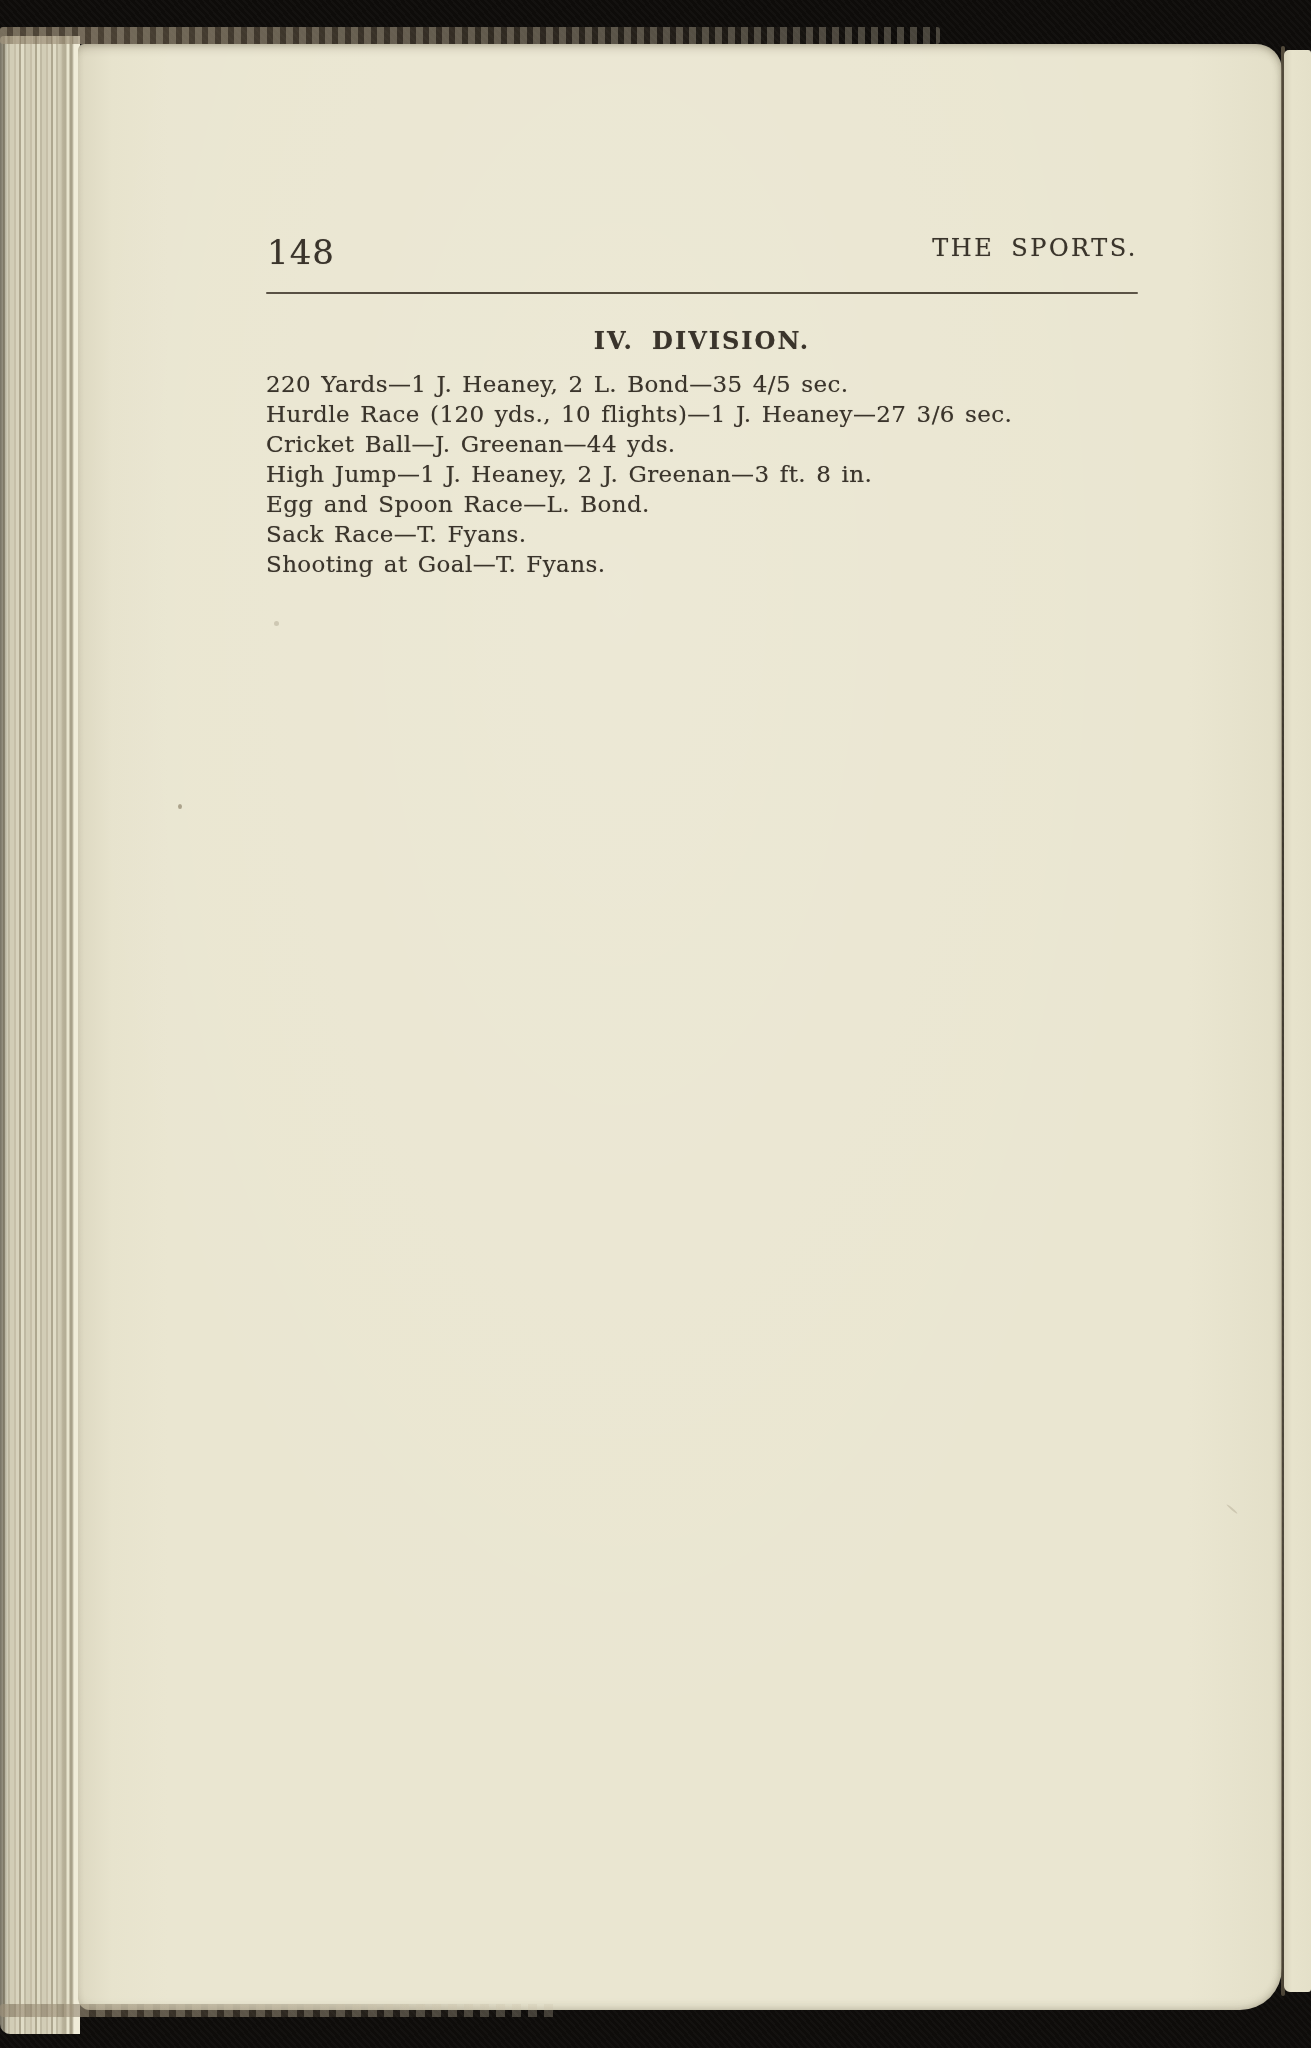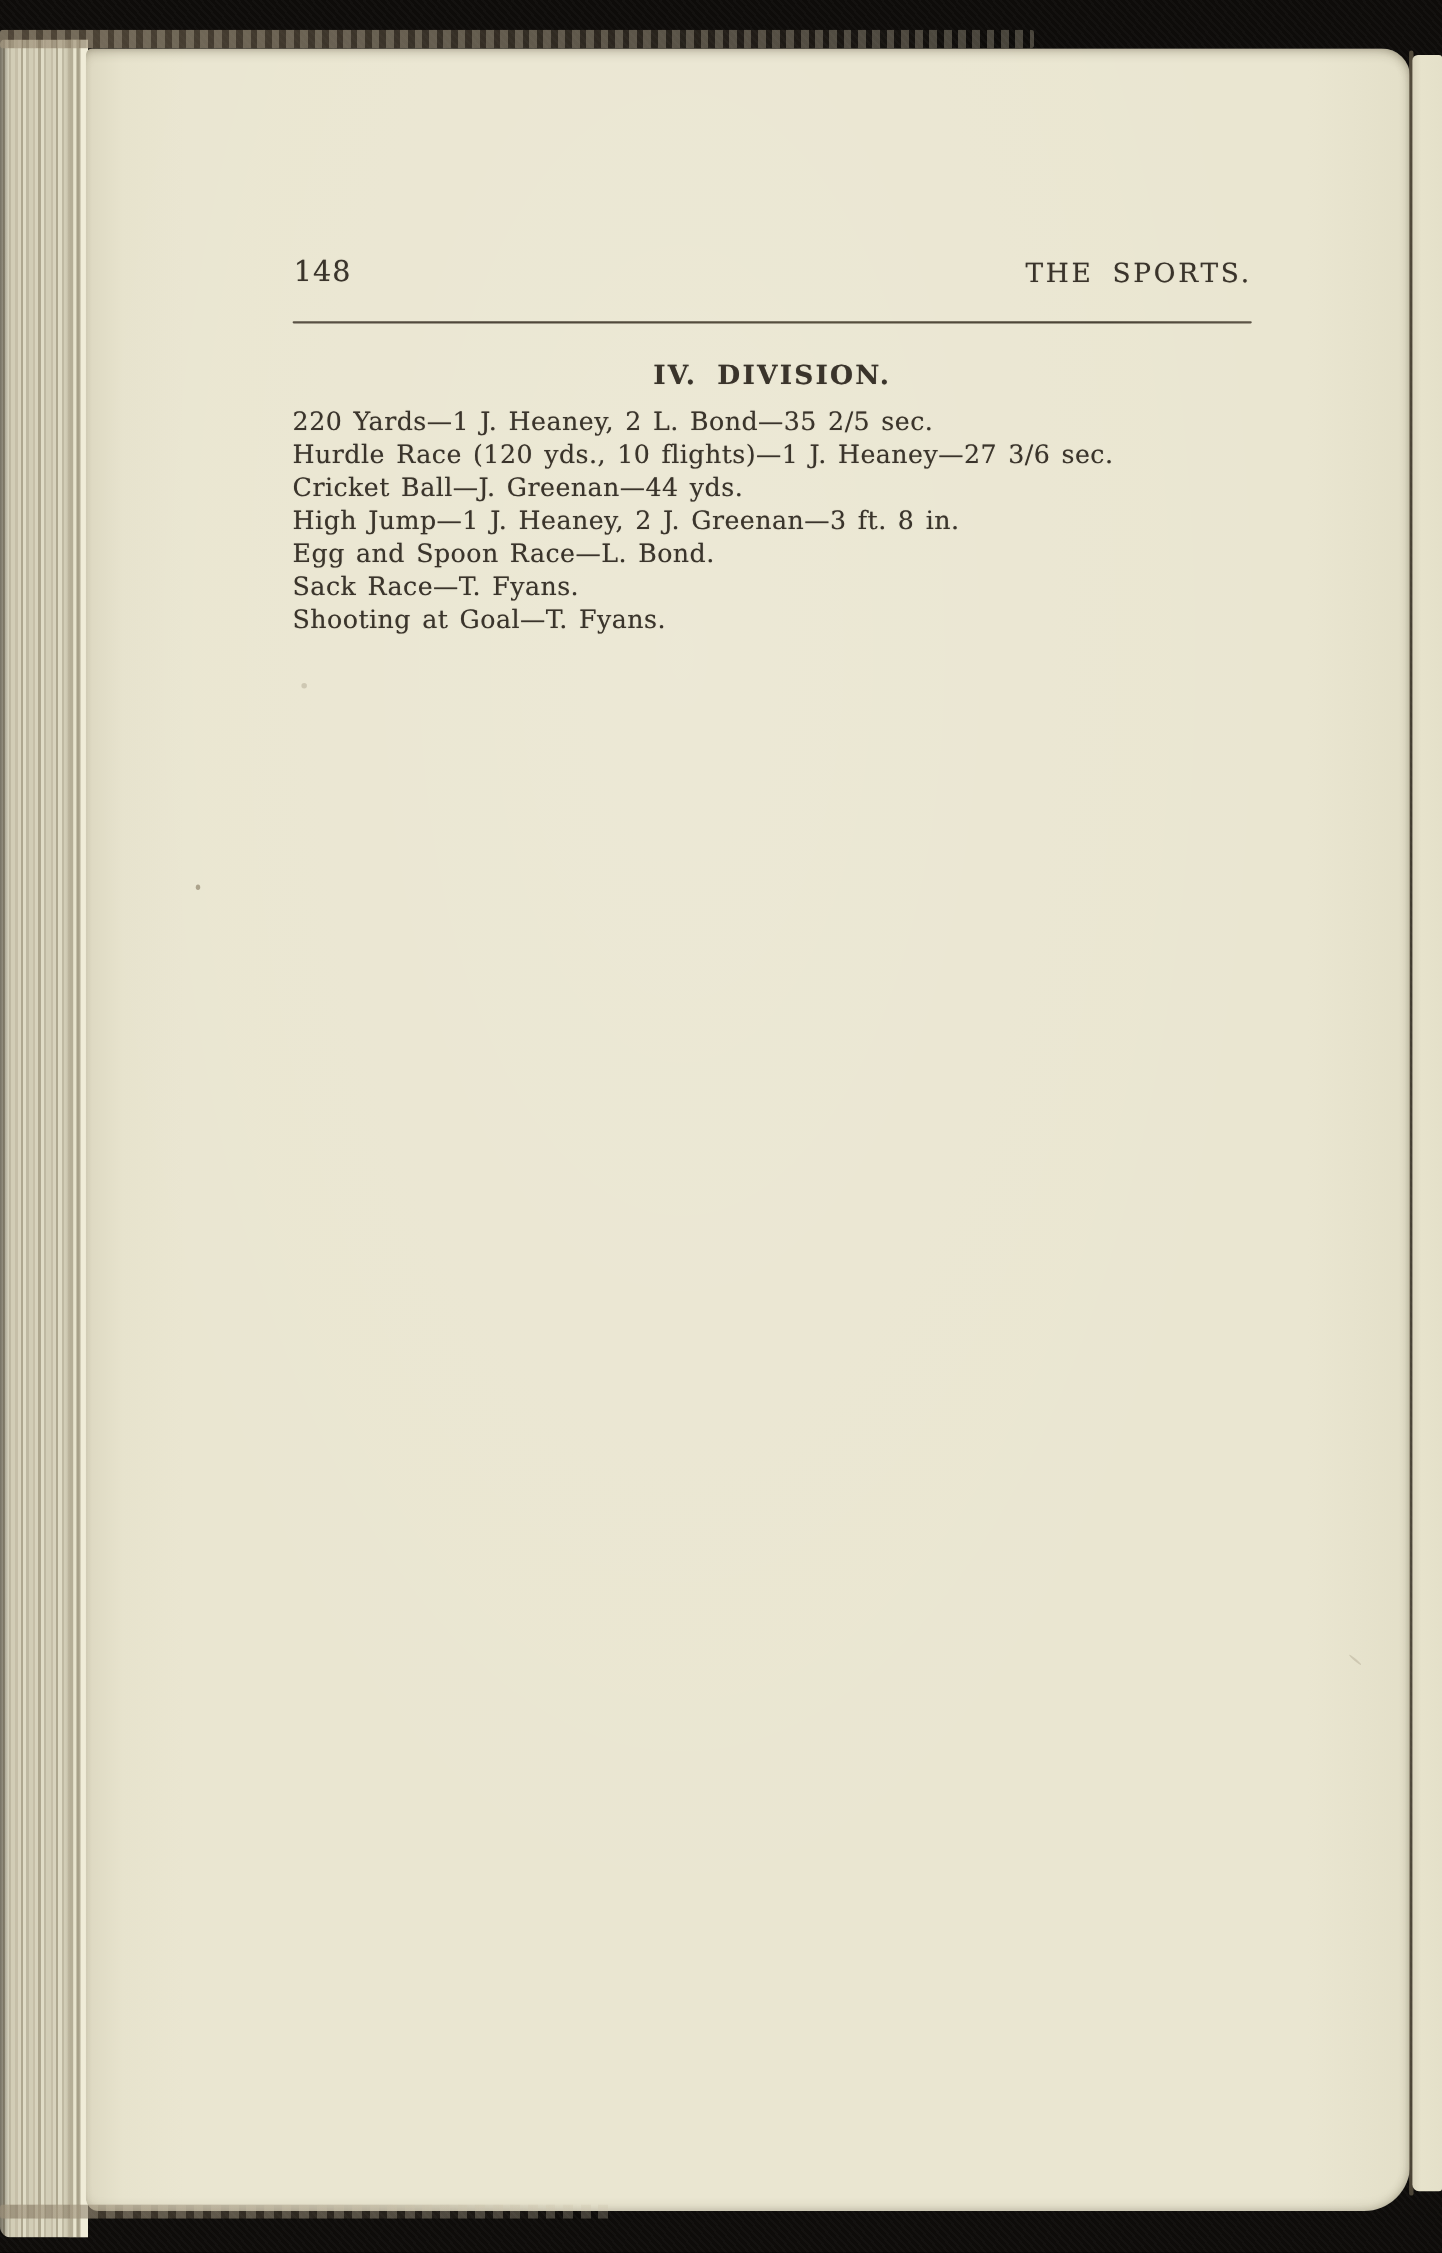--- a/index.html
+++ b/index.html
@@ -60,21 +60,21 @@
     border-radius:3px;
   }
   
   .content{
     position:absolute;left:188px;top:0;width:872px;height:100%;
     color:#3a342b;
   }
   .page-header{position:absolute;top:186px;left:0;right:0;height:36px;}
   .page-number{
     position:absolute;left:1px;top:2px;
-    font-size:26px;letter-spacing:1px;
+    font-size:34px;letter-spacing:1px;
     text-shadow:0 0 0.7px rgba(58,52,43,0.55);
     text-align:right;
   }
   .running-header{
     position:absolute;left:0;right:0;top:4px;text-align:right;
     font-size:24px;letter-spacing:2.5px;word-spacing:7px;
     text-shadow:0 0 0.7px rgba(58,52,43,0.55);
   }
   .rule{
     position:absolute;left:0;top:248px;width:100%;height:2px;
@@ -112,21 +112,21 @@
       <div class="page-header">
         <span class="page-number">148</span>
         <span class="running-header">THE SPORTS.</span>
       </div>
 
       <div class="rule"></div>
 
       <h2 class="division-heading">IV. DIVISION.</h2>
 
       <div class="results">
-        <p>220 Yards—1 J. Heaney, 2 L. Bond—35 2/5 sec.</p>
+        <p>220 Yards—1 J. Heaney, 2 L. Bond—35 4/5 sec.</p>
         <p>Hurdle Race (120 yds., 10 flights)—1 J. Heaney—27 3/6 sec.</p>
         <p>Cricket Ball—J. Greenan—44 yds.</p>
         <p>High Jump—1 J. Heaney, 2 J. Greenan—3 ft. 8 in.</p>
         <p>Egg and Spoon Race—L. Bond.</p>
         <p>Sack Race—T. Fyans.</p>
         <p>Shooting at Goal—T. Fyans.</p>
       </div>
 
     </div>
     <span class="speck s1"></span>

